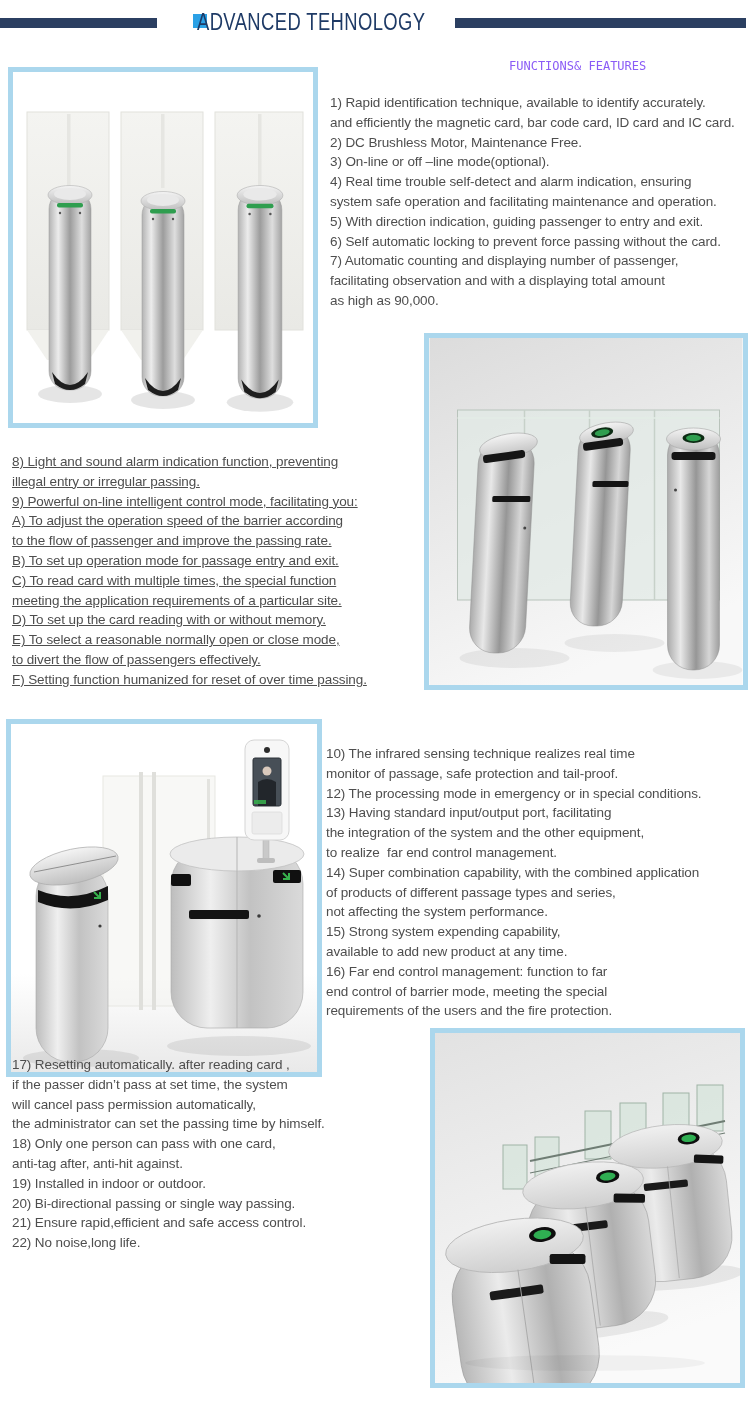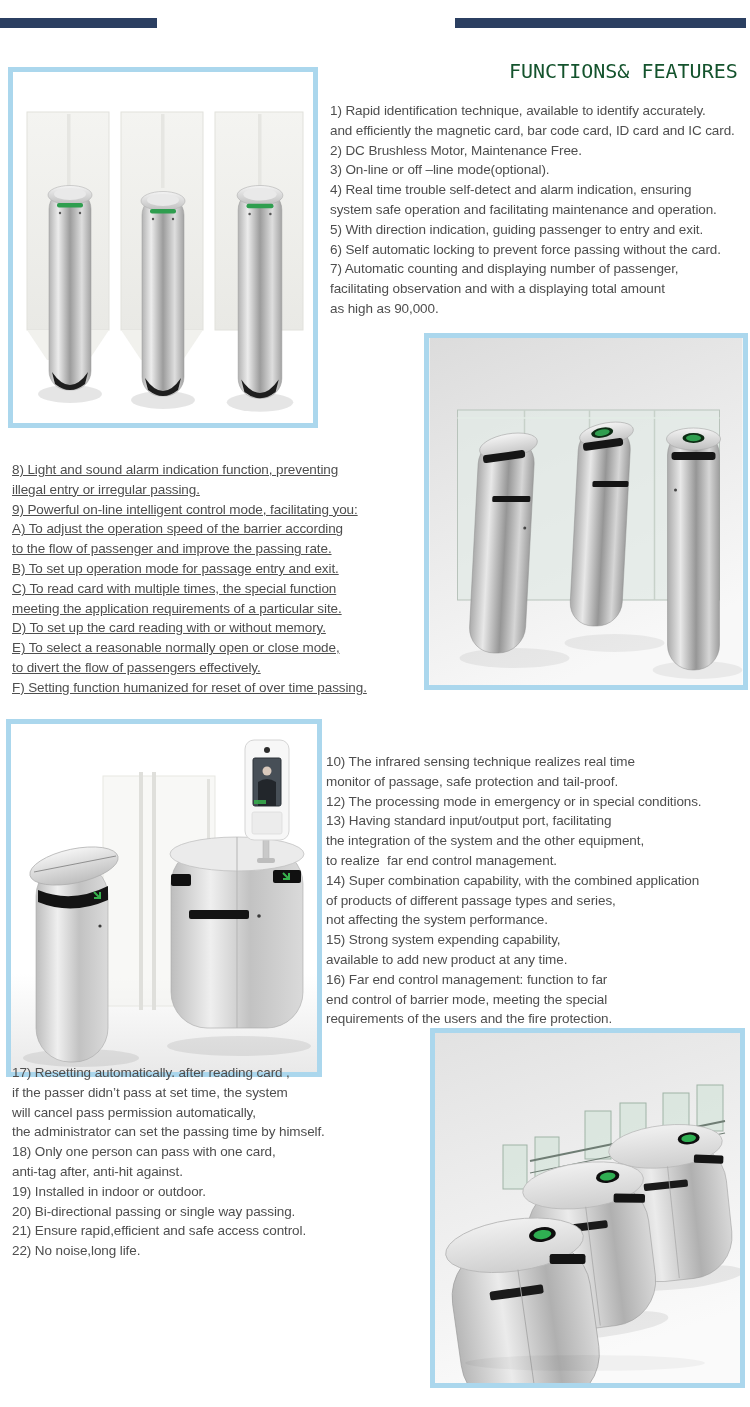--- a/index.html
+++ b/index.html
@@ -13,43 +13,47 @@
   .bar-right{left:455px;top:18px;width:291px;}
   .title-wrap{position:absolute;left:193px;top:9px;height:26px;}
   .accent-square{position:absolute;left:0;top:5px;width:14px;height:14px;background:#2ba1e6;}
   .title-text{
     position:relative;display:inline-block;margin-left:4px;
     font-size:23px;font-weight:400;color:#1e3a66;white-space:nowrap;
     transform:scaleX(0.8);transform-origin:left center;letter-spacing:0.5px;
   }
   .features-heading{
     position:absolute;left:509px;top:59px;
-    font-family:"DejaVu Sans Mono",monospace;font-size:20px;color:#14532d;
+    font-family:"DejaVu Sans Mono",monospace;font-size:12px;color:#8b5cf6;
     letter-spacing:0px;white-space:nowrap;
   }
   
   .photo-frame{position:absolute;border:5px solid #abd7ed;background:#ffffff;box-sizing:border-box;}
   .photo-frame svg{display:block;width:100%;height:100%;}
   .pf1{left:8px;top:67px;width:310px;height:361px;}
   .pf2{left:424px;top:333px;width:324px;height:357px;}
   .pf3{left:6px;top:719px;width:316px;height:358px;}
   .pf4{left:430px;top:1028px;width:315px;height:360px;}
   
-  .tb{position:absolute;font-size:13.5px;line-height:19.8px;color:#4e4e4e;letter-spacing:-0.1px;white-space:pre-wrap;margin-top:8px;}
+  .tb{position:absolute;font-size:13.5px;line-height:19.8px;color:#4e4e4e;letter-spacing:-0.1px;white-space:pre-wrap;}
   .tb1{left:330px;top:93px;width:420px;}
   .tb2{left:12px;top:452px;width:405px;text-decoration:underline;}
   .tb3{left:326px;top:744px;width:424px;}
   .tb4{left:12px;top:1055px;width:405px;}
 </style>
 </head>
 <body>
 
 <div class="canvas">
 
   <div class="bar bar-left"></div>
+  <div class="title-wrap">
+    <span class="accent-square"></span>
+    <span class="title-text">ADVANCED TEHNOLOGY</span>
+  </div>
   <div class="bar bar-right"></div>
 
   <div class="features-heading">FUNCTIONS&amp; FEATURES</div>
 
   <div class="photo-frame pf1">
     <svg viewBox="0 0 300 351">
       <defs>
         <linearGradient id="steelV" x1="0" y1="0" x2="1" y2="0">
           <stop offset="0" stop-color="#b3b3b3"></stop>
             <stop offset="0.22" stop-color="#ececec"></stop>

